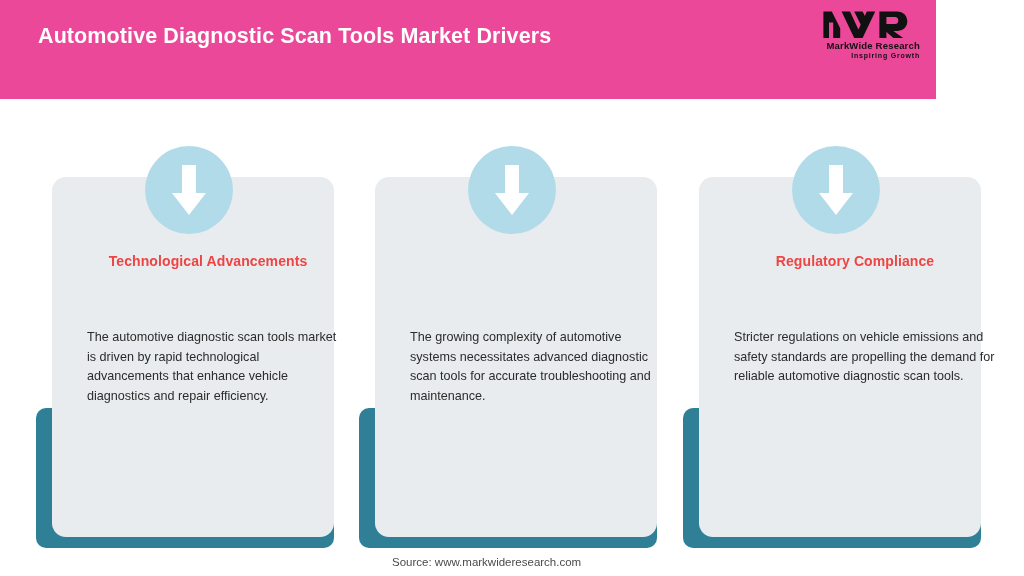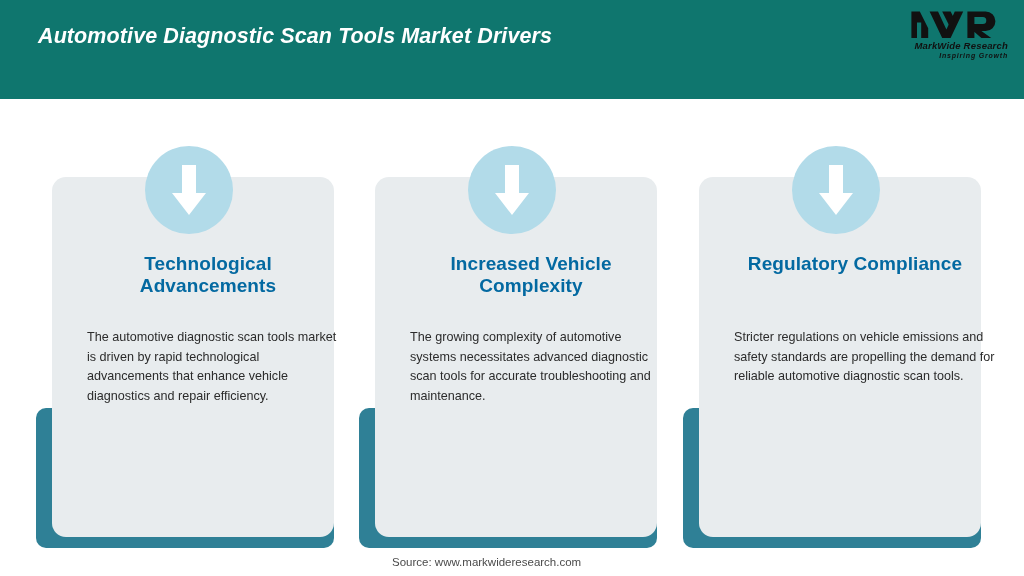--- a/index.html
+++ b/index.html
@@ -23,24 +23,23 @@
     height: 576px;
     background: #ffffff;
     overflow: hidden;
   }
 
   
   .header {
     position: absolute;
     left: 0;
     top: 0;
-    width: 1024px;
+    width: 936px;
     height: 99px;
-    background: #0f766e;
-    font-style: italic;
+    background: #ec4899;
   }
 
   .header-title {
     position: absolute;
     left: 38px;
     top: 24px;
     font-size: 21.5px;
     font-weight: bold;
     color: #ffffff;
     letter-spacing: 0.1px;
@@ -146,23 +145,23 @@
     height: 54px;
     display: block;
   }
 
   .card-title {
     position: absolute;
     left: 16px;
     top: 107px;
     width: 282px;
     text-align: center;
-    font-size: 19px;
-    font-weight: bold;
-    color: #0369a1;
+    font-size: 14px;
+    font-weight: bold;
+    color: #ef4444;
     letter-spacing: 0.1px;
     padding-left: 30px;
   }
 
   .card-body {
     position: absolute;
     left: 51px;
     top: 182px;
     width: 250px;
     font-size: 12.6px;
@@ -233,21 +232,20 @@
     </div>
 
     <div class="card-group g2">
       <div class="card-frame"></div>
       <div class="card-panel"></div>
       <div class="card-badge">
         <svg viewBox="0 0 40 54">
           <polygon points="13,2 27,2 27,30 37,30 20,52 3,30 13,30" fill="#ffffff"></polygon>
         </svg>
       </div>
-      <div class="card-title">Increased Vehicle Complexity</div>
       <div class="card-body">The growing complexity of automotive systems necessitates advanced diagnostic scan tools for accurate troubleshooting and maintenance.</div>
     </div>
 
     <div class="card-group g3">
       <div class="card-frame"></div>
       <div class="card-panel"></div>
       <div class="card-badge">
         <svg viewBox="0 0 40 54">
           <polygon points="13,2 27,2 27,30 37,30 20,52 3,30 13,30" fill="#ffffff"></polygon>
         </svg>

